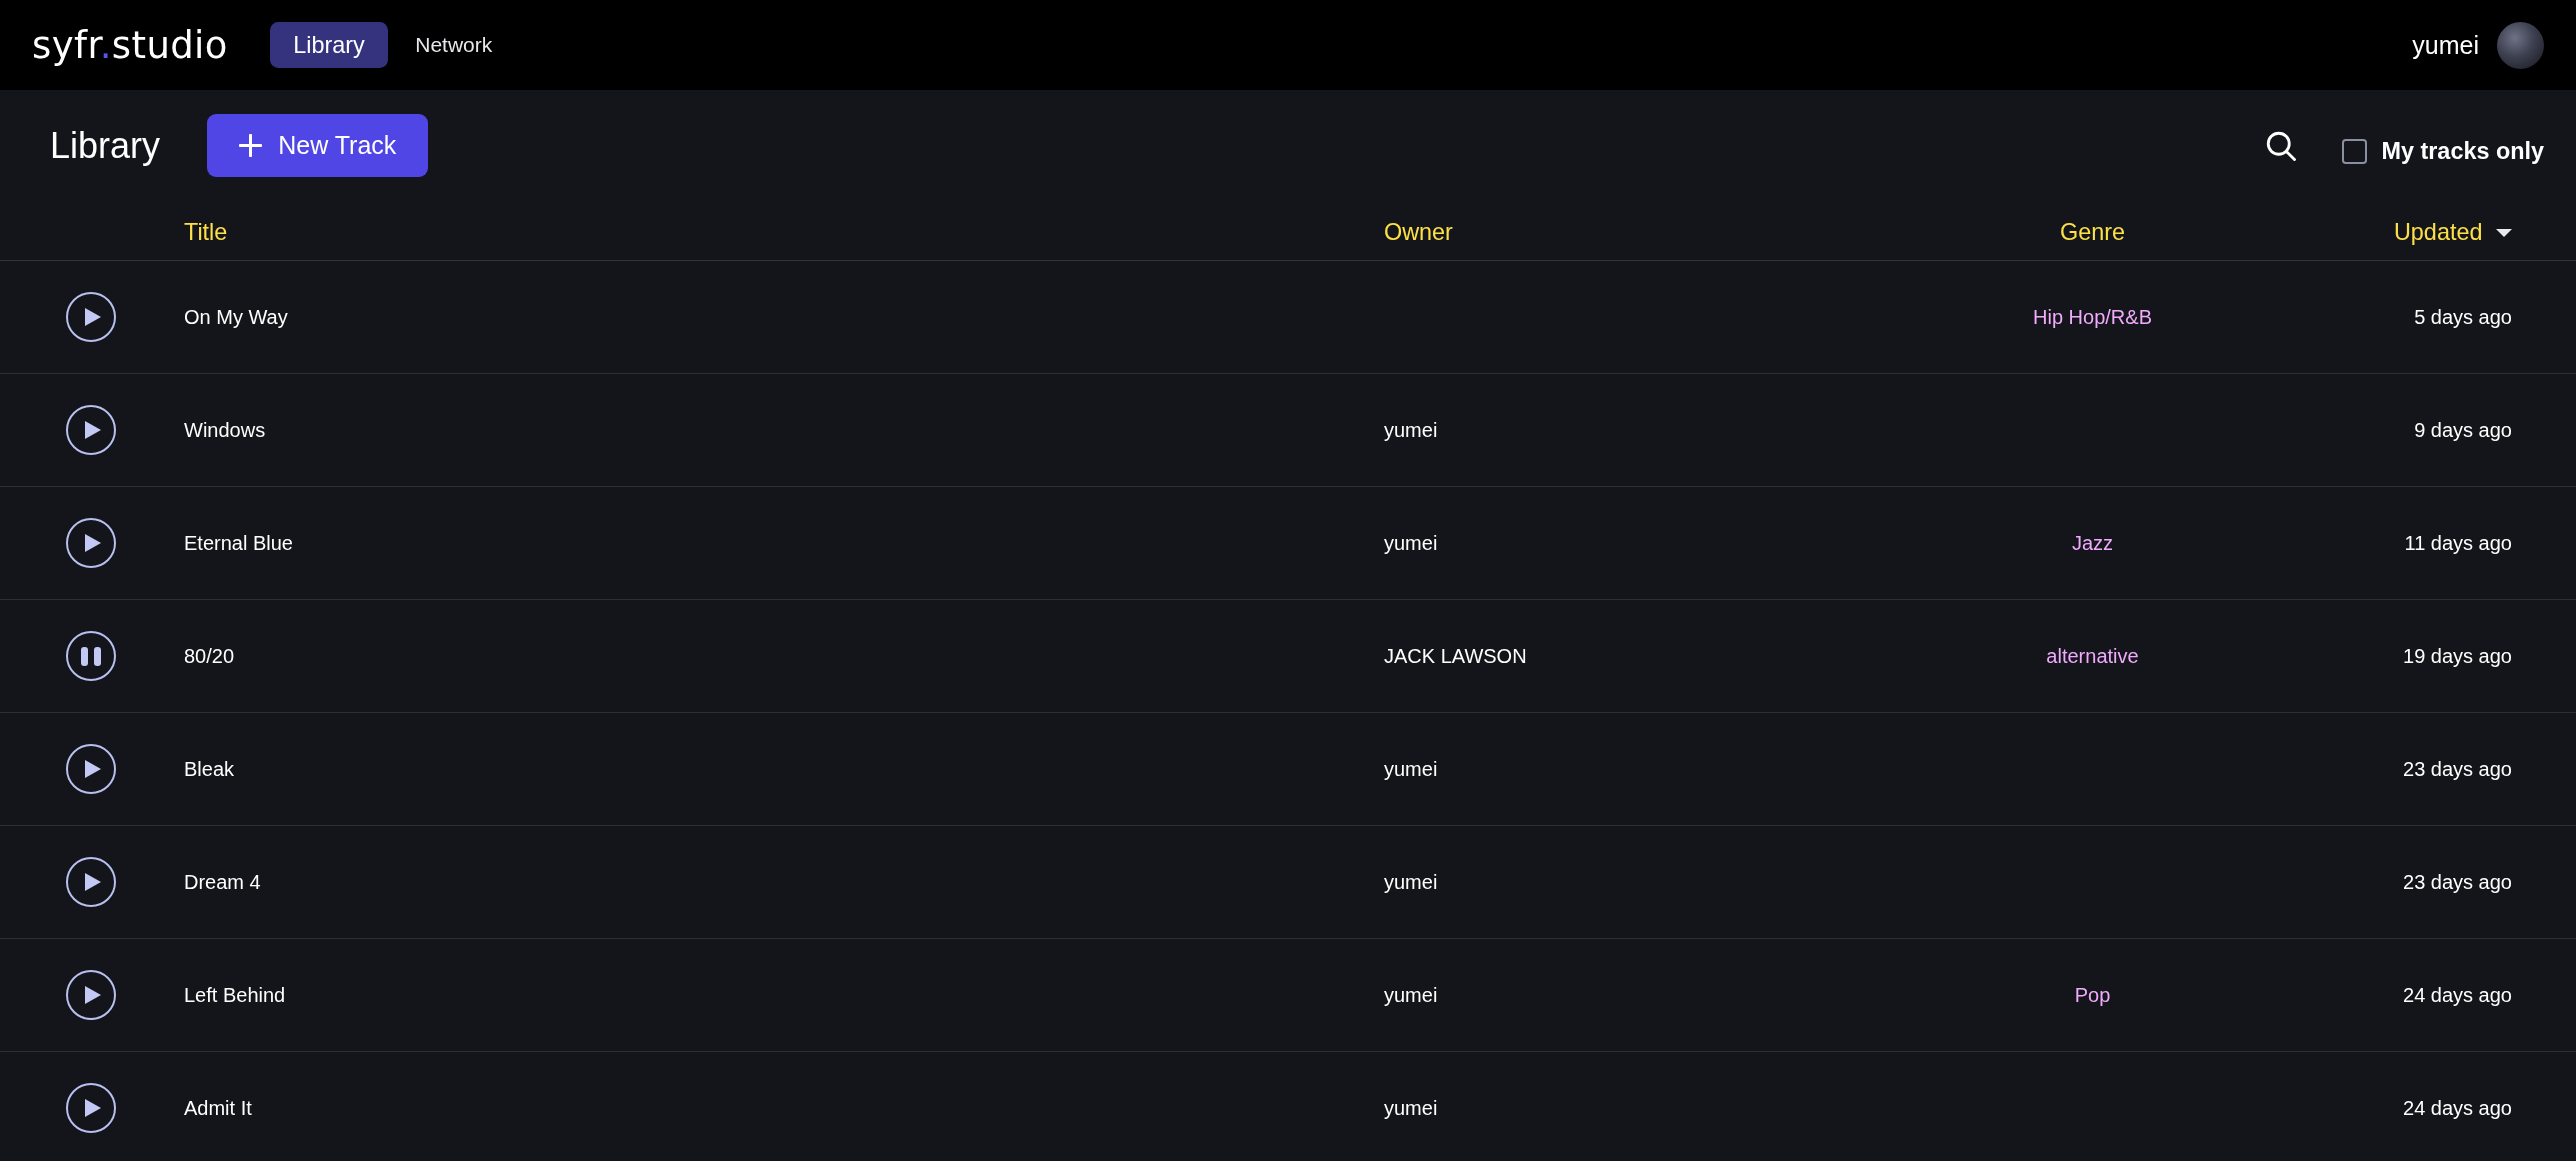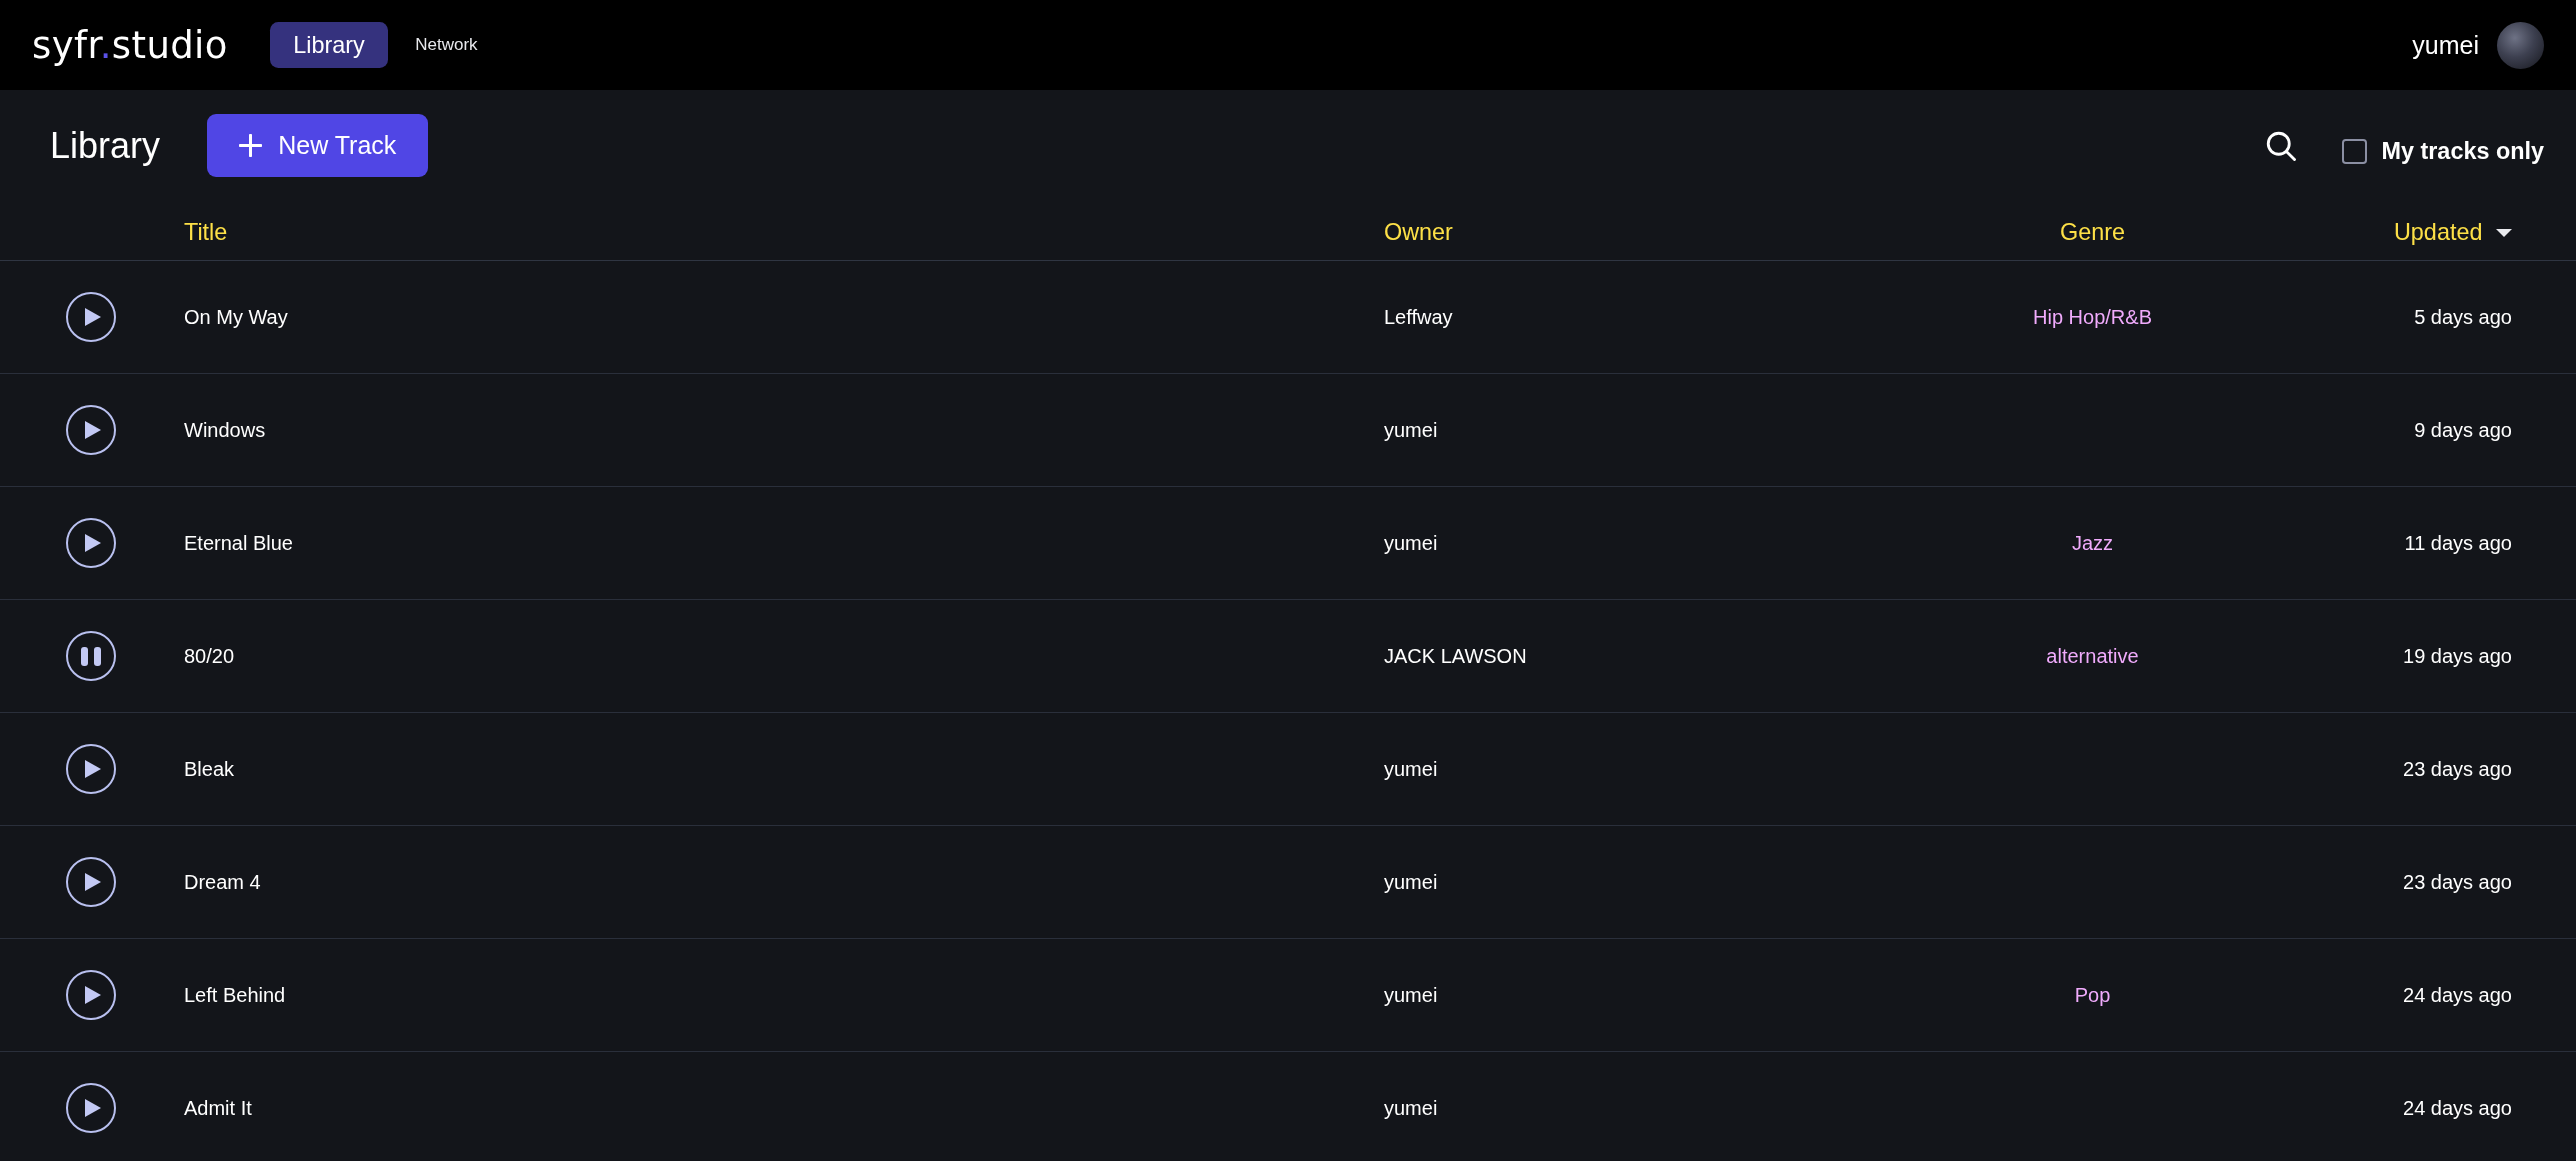--- a/index.html
+++ b/index.html
@@ -39,21 +39,21 @@
   .nav-pill {
     background: #35327e;
     color: #ffffff;
     font-size: 23.4px;
     padding: 9.8px 23.4px;
     border-radius: 8.3px;
     white-space: nowrap;
   }
   .nav-link {
     color: #e7e8ec;
-    font-size: 17px;
+    font-size: 21px;
     padding: 9.8px 19.6px;
     white-space: nowrap;
   }
   .topbar-right {
     margin-left: auto;
     display: flex;
     align-items: center;
     gap: 18px;
   }
   .user-name {
@@ -279,21 +279,20 @@
     </div>
   </div>
   <div class="table-body" id="table-body">
       <div class="row">
         <div class="col-play">
           <div class="play-circle">
             <span class="tri"></span>
           </div>
         </div>
         <div class="col-title cell">On My Way</div>
-        <div class="col-owner cell">Leffway</div>
         <div class="col-genre cell-genre cell">Hip Hop/R&amp;B</div>
         <div class="col-updated cell">5 days ago</div>
       </div>
       <div class="row">
         <div class="col-play">
           <div class="play-circle">
             <span class="tri"></span>
           </div>
         </div>
         <div class="col-title cell">Windows</div>

